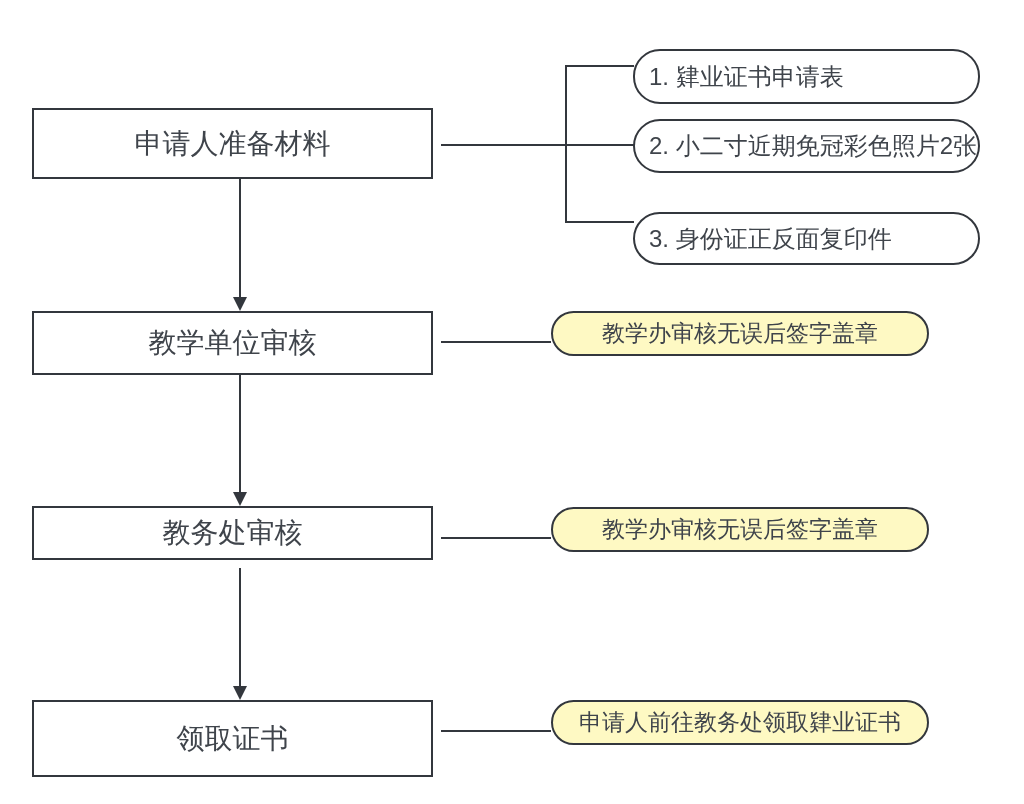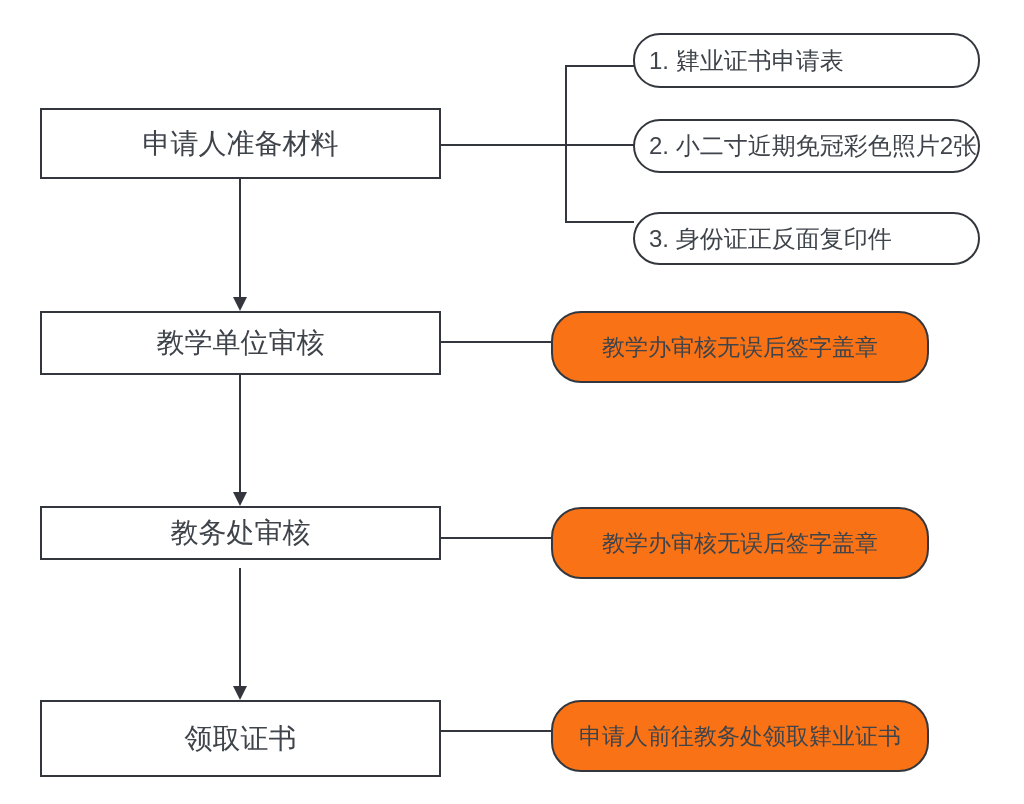--- a/index.html
+++ b/index.html
@@ -10,21 +10,21 @@
   }
   #canvas {
     position: relative;
     width: 1024px;
     height: 804px;
     background: var(--canvas-bg, #ffffff);
     overflow: hidden;
   }
   .step {
     position: absolute;
-    left: 40px;
+    left: 32px;
     width: 401px;
     box-sizing: border-box;
     border: 2px solid var(--stroke, #33373d);
     background: #ffffff;
     color: var(--text, #3f444b);
     font-size: 28px;
     display: flex;
     align-items: center;
     justify-content: center;
     white-space: nowrap;
@@ -42,25 +42,25 @@
     display: flex;
     align-items: center;
     justify-content: flex-start;
     padding: 0 14px;
     white-space: nowrap;
   }
   .note {
     position: absolute;
     left: 551px;
     width: 378px;
-    height: 72px;
+    height: 45px;
     box-sizing: border-box;
     border: 2px solid var(--stroke, #33373d);
     border-radius: 30px;
-    background: #f97316;
+    background: #fef9c3;
     color: var(--text, #3f444b);
     font-size: 23px;
     display: flex;
     align-items: center;
     justify-content: center;
     white-space: nowrap;
   }
   .hline {
     position: absolute;
     height: 2px;
@@ -97,21 +97,21 @@
   <div class="arrowhead" style="left:233px;top:492px"></div>
 
   <div class="vline" style="left:239px;top:568px;height:120px"></div>
   <div class="arrowhead" style="left:233px;top:686px"></div>
 
   <div class="hline" style="left:441px;top:144px;width:193px"></div>
   <div class="vline" style="left:565px;top:65px;height:158px"></div>
   <div class="hline" style="left:565px;top:65px;width:69px"></div>
   <div class="hline" style="left:565px;top:221px;width:69px"></div>
 
-  <div class="pill" style="top:33px;height:55px">1. 肄业证书申请表</div>
+  <div class="pill" style="top:49px;height:55px">1. 肄业证书申请表</div>
   <div class="pill" style="top:119px;height:54px">2. 小二寸近期免冠彩色照片2张</div>
   <div class="pill" style="top:212px;height:53px">3. 身份证正反面复印件</div>
 
   <div class="hline" style="left:441px;top:341px;width:110px"></div>
   <div class="hline" style="left:441px;top:537px;width:110px"></div>
   <div class="hline" style="left:441px;top:730px;width:110px"></div>
 
   <div class="note" style="top:311px">教学办审核无误后签字盖章</div>
   <div class="note" style="top:507px">教学办审核无误后签字盖章</div>
   <div class="note" style="top:700px">申请人前往教务处领取肄业证书</div>

